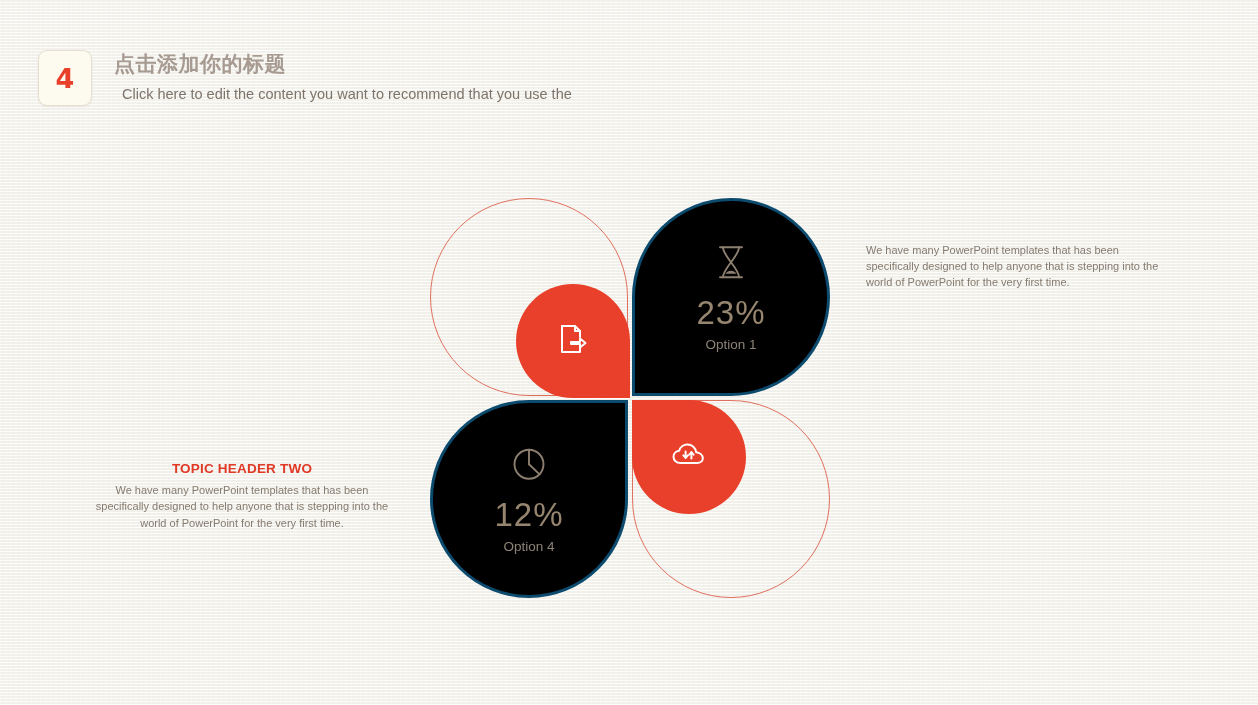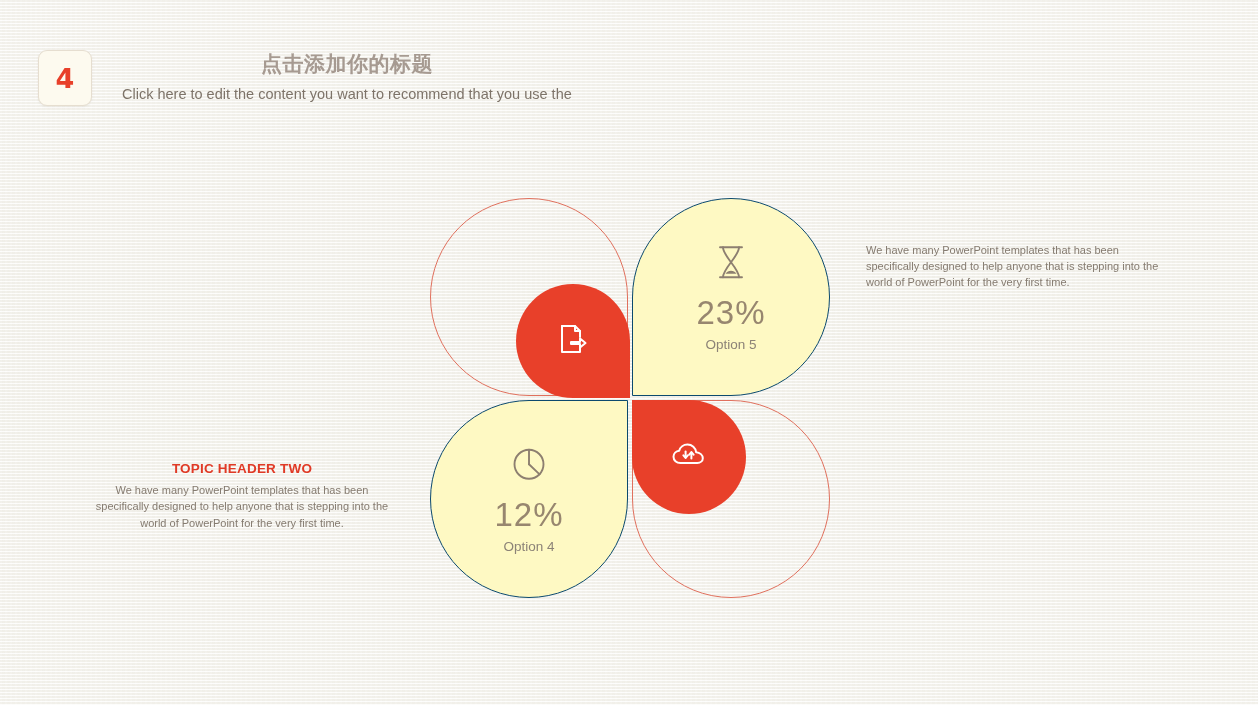--- a/index.html
+++ b/index.html
@@ -29,21 +29,21 @@
     border-radius:9px;
     background:#fdfaef;
     display:flex; align-items:center; justify-content:center;
     box-shadow:0 1px 2px rgba(160,150,135,.12);
     flex:none;
   }
   #num-badge .num {
     font-family:"DejaVu Sans", sans-serif;
     font-size:27px; font-weight:bold; color:#e8402a; line-height:1;
   }
-  #header-text { margin-left:22px; padding-top:1px;text-align:center; }
+  #header-text { margin-left:22px; padding-top:1px; }
   #title-cn {
     font-family:"DejaVu Sans", sans-serif;
     font-size:21px; font-weight:bold; color:#a69a91;
     line-height:1.25; letter-spacing:.5px;
     margin:0 0 3px 0;
   }
   #title-en {
     font-size:14.5px; color:#7d7368; line-height:1.3; margin:8px;
     font-weight:400;
   }
@@ -56,21 +56,21 @@
     width:198px; height:198px;
     box-sizing:border-box;
   }
   
   .petal.tl { left:0;    top:0;    border-radius:50% 50% 0 50%; }
   .petal.tr { left:202px;top:0;    border-radius:50% 50% 50% 0; }
   .petal.bl { left:0;    top:202px;border-radius:50% 0 50% 50%; }
   .petal.br { left:202px;top:202px;border-radius:0 50% 50% 50%; }
 
   .petal.outline { border:1px solid #e0705d; background:transparent; }
-  .petal.filled  { border:1px solid #0c4a6e; background:#fef9c3; }
+  .petal.filled  { border:3px solid #0c4a6e; background:#000000; }
 
   .petal-content {
     position:absolute; left:0; right:0; top:50%;
     transform:translateY(-50%);
     text-align:center;
   }
   .petal .pct {
     font-family:"Liberation Sans", sans-serif;
     font-size:33px; color:#97866f; font-weight:400;
     line-height:1; margin-top:14px; letter-spacing:1px;
@@ -127,21 +127,21 @@
       <span class="glyph">
         <svg width="34" height="40" viewBox="0 0 34 40" fill="none" stroke="#8d7f70" stroke-width="1.9" stroke-linecap="round" stroke-linejoin="round">
           <line x1="6" y1="5" x2="28" y2="5"></line>
           <line x1="6" y1="35" x2="28" y2="35"></line>
           <path d="M9 5 C9 14 25 26 25 35"></path>
           <path d="M25 5 C25 14 9 26 9 35"></path>
           <path d="M11.5 31.5 C14 27.5 20 27.5 22.5 31.5 Z" fill="#8d7f70" stroke="none"></path>
         </svg>
       </span>
       <div class="pct">23%</div>
-      <div class="opt">Option 5</div>
+      <div class="opt">Option 1</div>
     </div>
   </div>
 
   <div class="petal bl filled">
     <div class="petal-content">
       <span class="glyph">
         <svg width="40" height="40" viewBox="0 0 40 40" fill="none" stroke="#8d7f70" stroke-width="1.9" stroke-linecap="round">
           <circle cx="20" cy="20" r="14.5"></circle>
           <line x1="20" y1="20" x2="20" y2="5.5"></line>
           <line x1="20" y1="20" x2="30.6" y2="30.1"></line>

